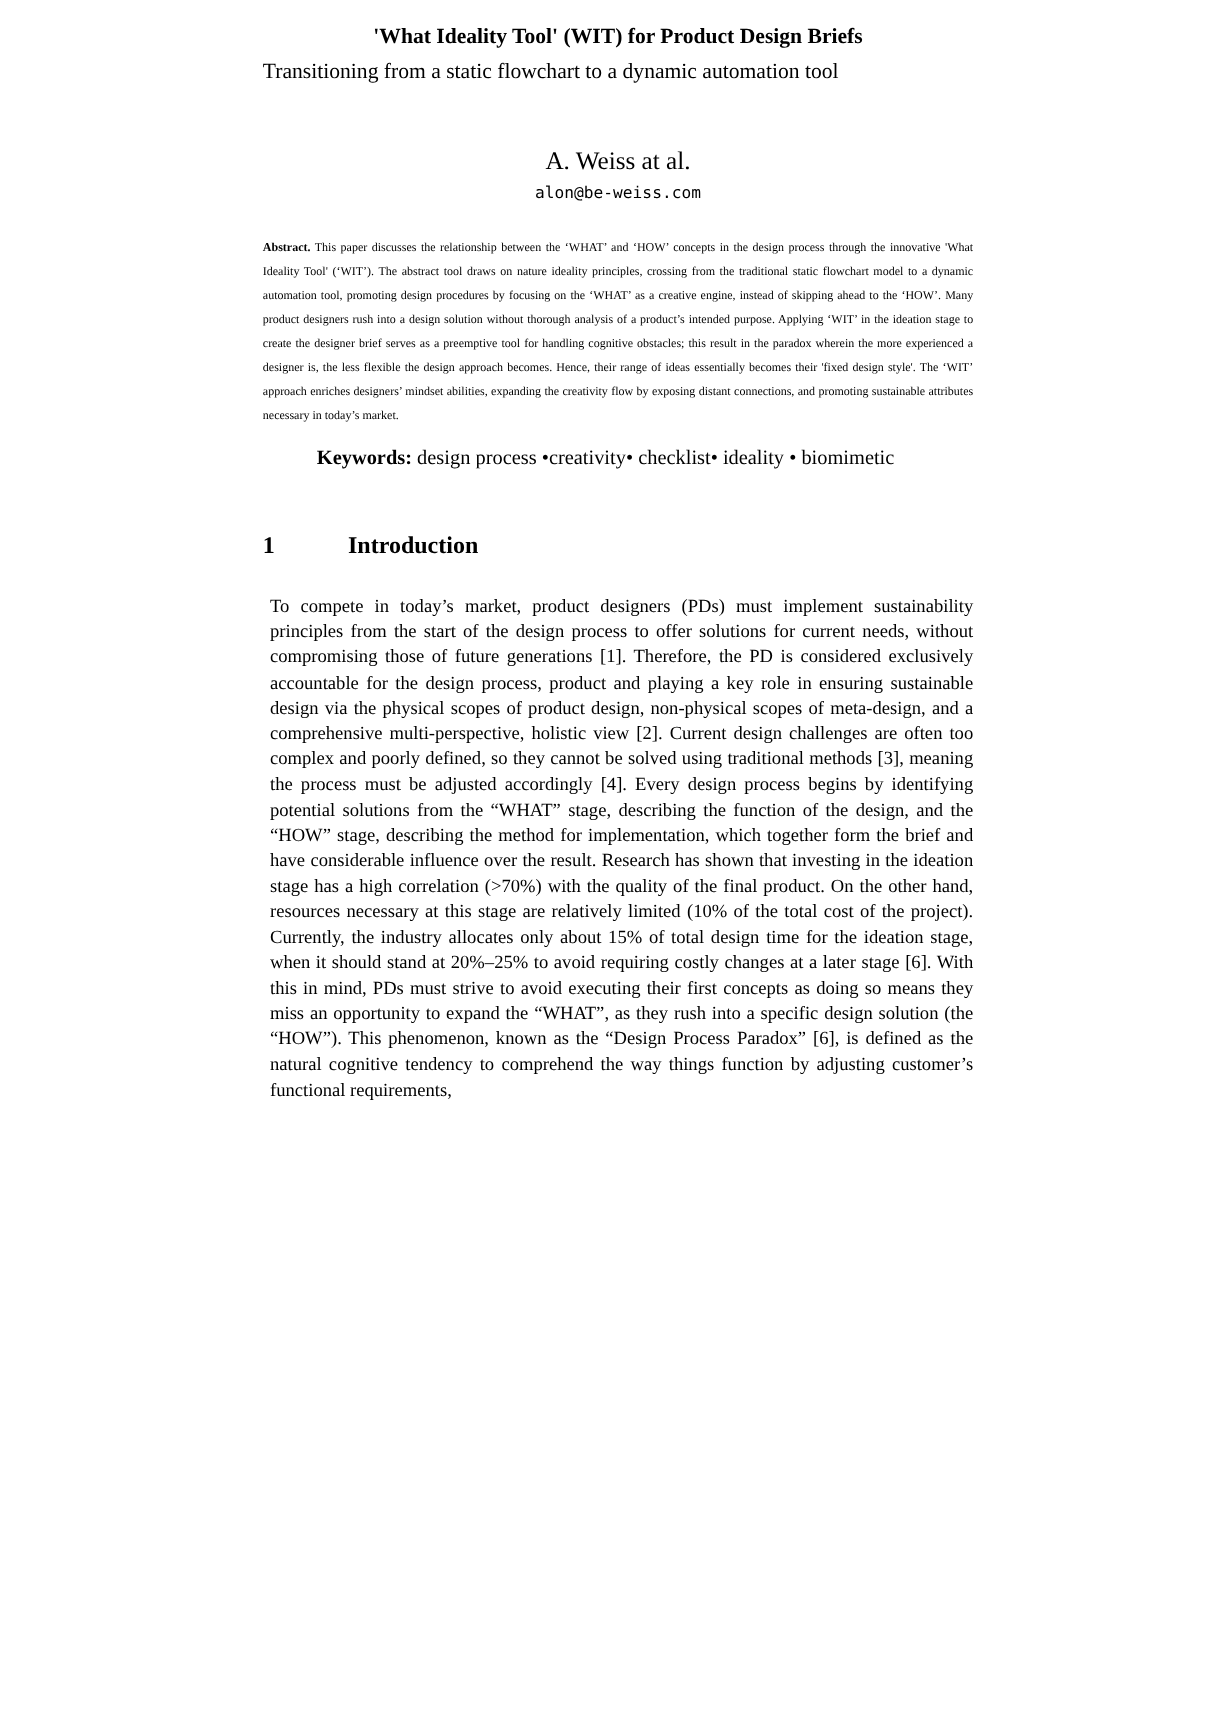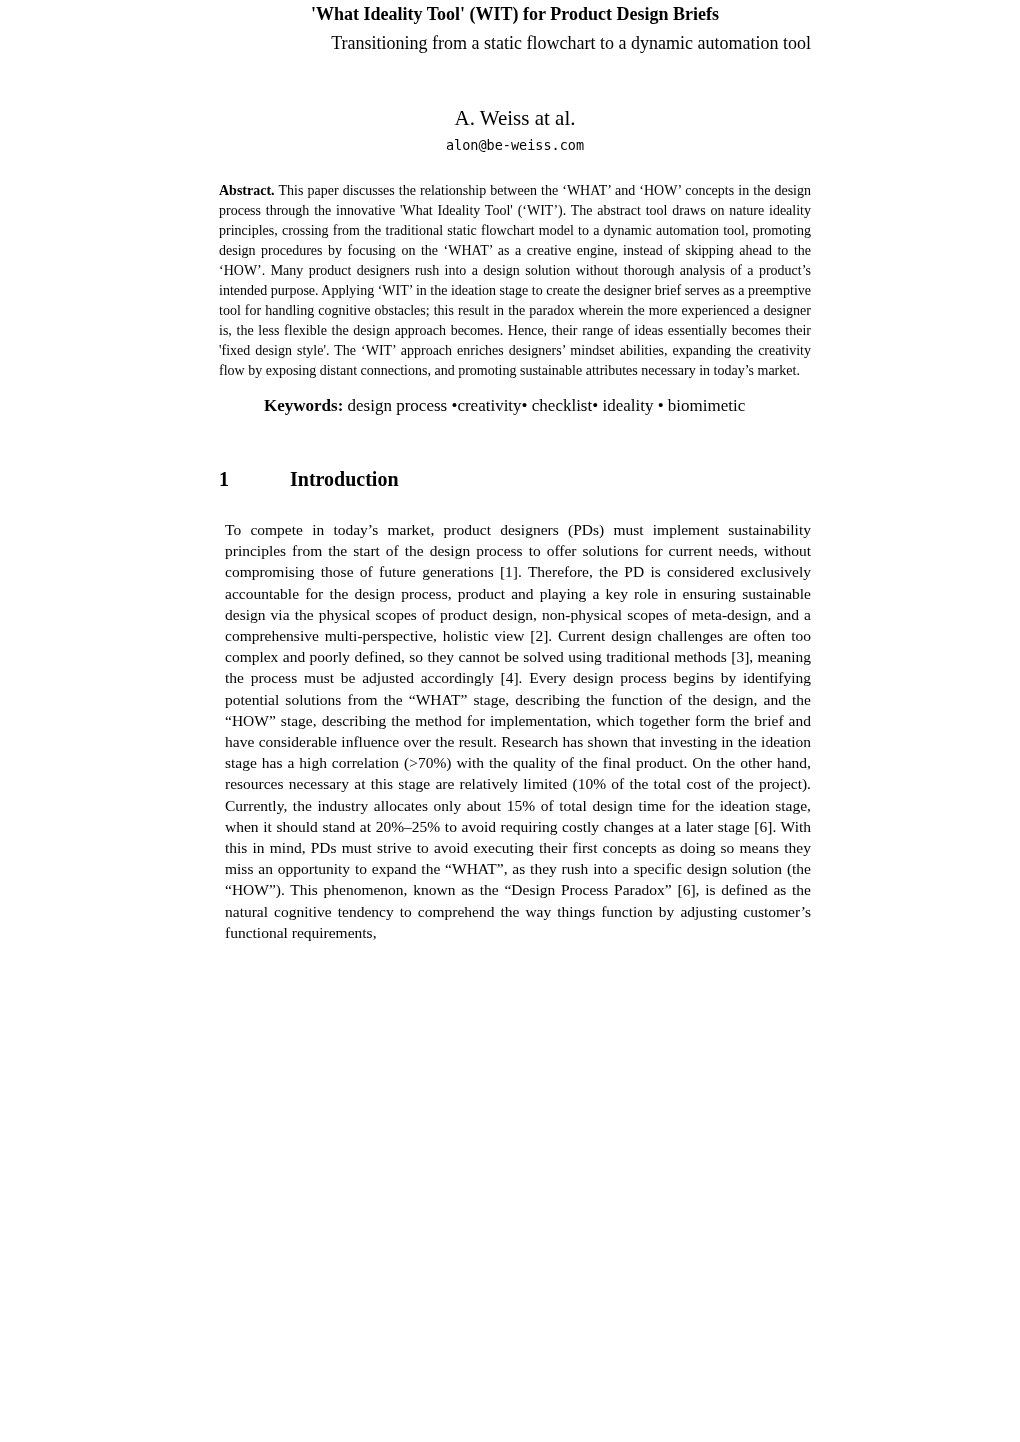--- a/index.html
+++ b/index.html
@@ -12,51 +12,51 @@
     width: 1020px;
     height: 1442px;
     background: #ffffff;
     overflow: hidden;
     font-family: "Liberation Serif", "DejaVu Serif", serif;
     color: #000000;
   }
   .content {
     position: absolute;
     left: 219px;
-    top: 0;
+    top: 16px;
     width: 592px;
   }
   .title {
     margin: 0;
     font-size: 18px;
     line-height: 29px;
     font-weight: bold;
     text-align: center;
   }
   .subtitle {
     margin: 0;
     font-size: 18px;
     line-height: 29px;
     font-weight: normal;
-    text-align: right;
+    text-align: left;
   }
   .author {
     margin-top: 48px;
     font-size: 21px;
     text-align: center;
   }
   .email {
     margin-top: 6px;
     font-family: "DejaVu Sans Mono", "Liberation Mono", monospace;
     font-size: 13.5px;
     text-align: center;
   }
   .abstract {
     margin: 28px 0 0 0;
-    font-size: 14px;
+    font-size: 10px;
     line-height: 20px;
     text-align: justify;
   }
   .keywords {
     margin: 15px 0 0 45px;
     font-size: 17px;
     line-height: 20px;
   }
   .bold {
     font-weight: bold;

